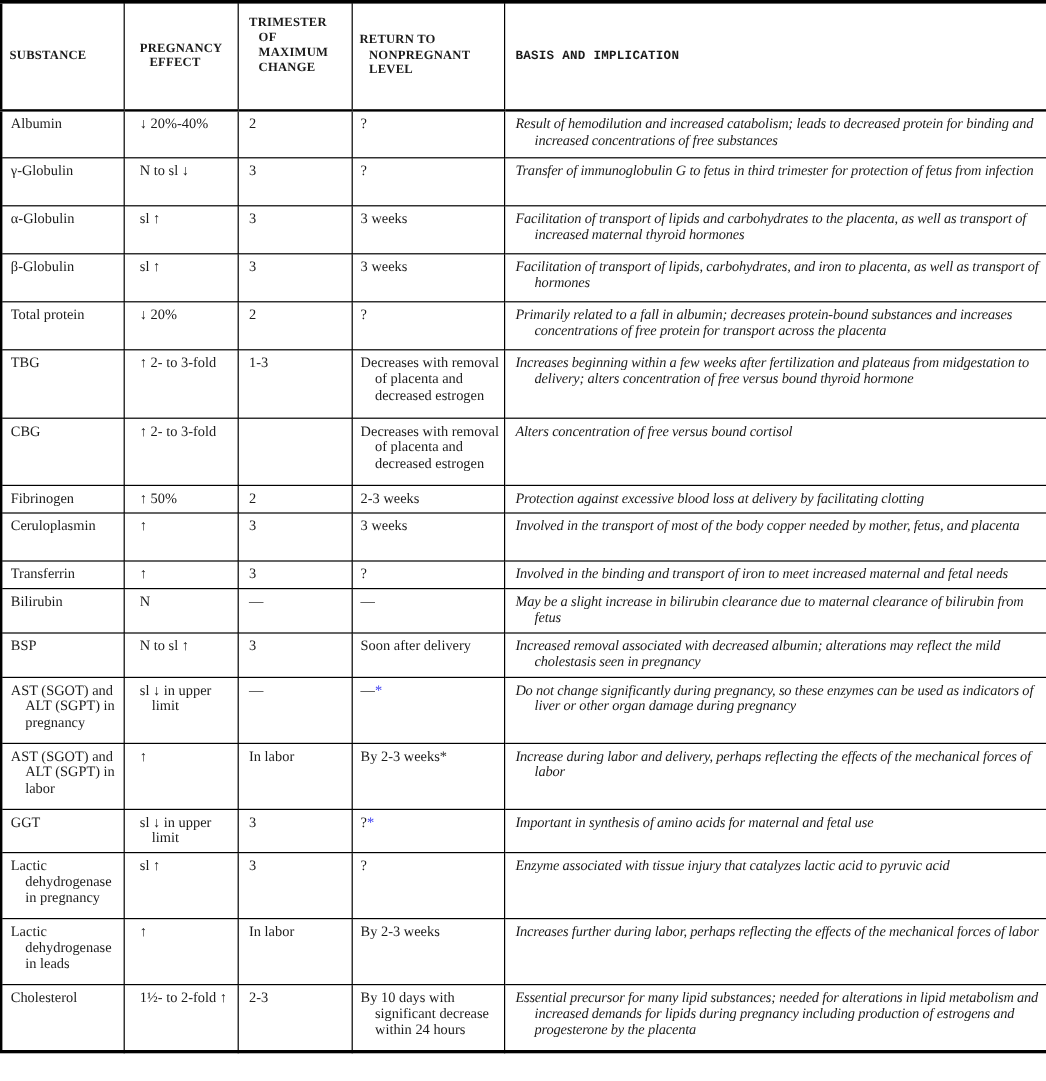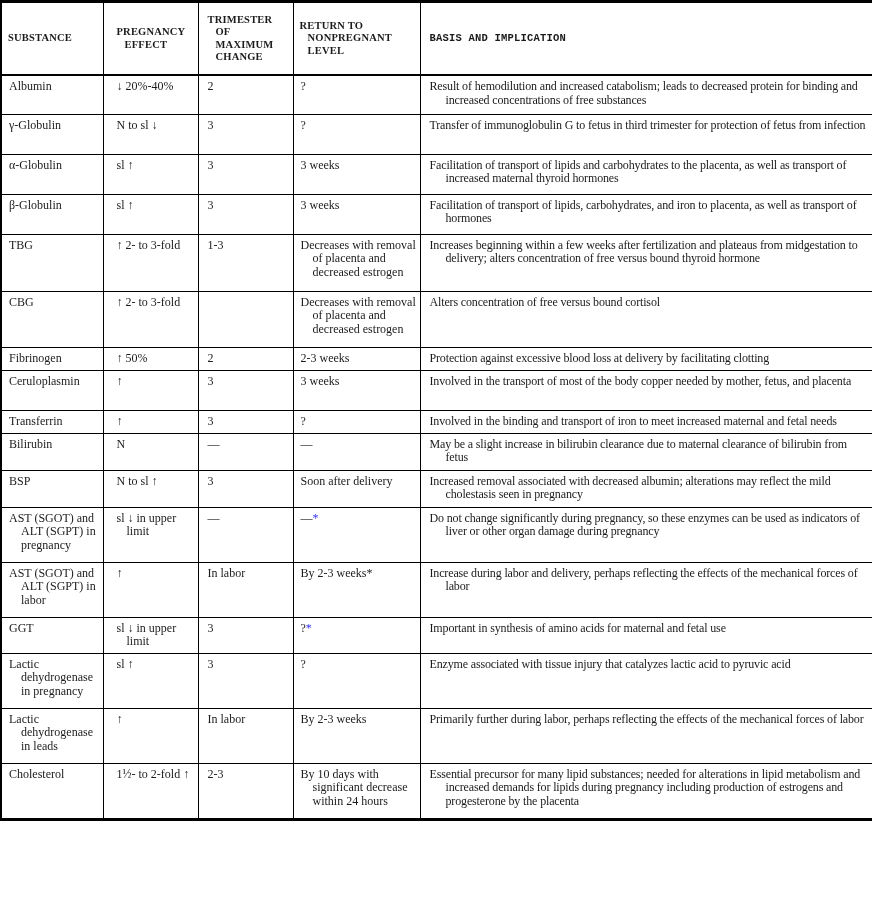--- a/index.html
+++ b/index.html
@@ -26,30 +26,30 @@
     text-align: left;
     font-size: 10.5px;
     line-height: 12.5px;
     font-weight: bold;
     letter-spacing: 0.2px;
     white-space: pre-line;
     border-bottom: 2.5px solid #000;
   }
   .h1 { padding: 2px 2px 2px 6px; }
   .h2 { padding: 2px 2px 2px 21px; text-indent: -8px; }
-  .h3 { padding: 2px 2px 2px 17px; text-indent: -8px; }
+  .h3 { padding: 2px 2px 19px 17px; text-indent: -8px; }
   .h4 { padding: 2px 2px 2px 14px; text-indent: -8px; }
   .h5 { padding: 2px 2px 2px 9px; font-family: Liberation Mono, monospace; }
   
   .labtable td { font-size: 12px; line-height: 13.5px; }
   .c1 { padding: 4px 3px 3px 19px; text-indent: -12px; }
   .c2 { padding: 4px 3px 3px 23px; text-indent: -10px; }
   .c3 { padding: 4px 3px 3px 9px;  }
   .c4 { padding: 4px 3px 3px 19px; text-indent: -12px; }
-  .c5 { padding: 4px 6px 3px 25px; text-indent: -16px; letter-spacing: -0.15px; }
+  .c5 { padding: 4px 6px 3px 25px; text-indent: -16px; letter-spacing: -0.15px; font-style: italic; }
   .ast-blue { color: #3434f0; }
   .ast-black { color: #1b1b1b; }
 </style>
 </head>
 <body>
 
 <table class="labtable">
   <colgroup>
     <col style="width:102px">
     <col style="width:95px">
@@ -94,20 +94,27 @@
       <td class="c4">3 weeks</td>
       <td class="c5">Facilitation of transport of lipids and carbohydrates to the placenta, as well as transport of increased maternal thyroid hormones</td>
     </tr>
     <tr style="height:40px">
       <td class="c1">β-Globulin</td>
       <td class="c2">sl ↑</td>
       <td class="c3">3</td>
       <td class="c4">3 weeks</td>
       <td class="c5">Facilitation of transport of lipids, carbohydrates, and iron to placenta, as well as transport of hormones</td>
     </tr>
+    <tr style="height:40px">
+      <td class="c1">Total protein</td>
+      <td class="c2">↓ 20%</td>
+      <td class="c3">2</td>
+      <td class="c4">?</td>
+      <td class="c5">Primarily related to a fall in albumin; decreases protein-bound substances and increases concentrations of free protein for transport across the placenta</td>
+    </tr>
     <tr style="height:57px">
       <td class="c1">TBG</td>
       <td class="c2">↑ 2- to 3-fold</td>
       <td class="c3">1-3</td>
       <td class="c4">Decreases with removal of placenta and decreased estrogen</td>
       <td class="c5">Increases beginning within a few weeks after fertilization and plateaus from midgestation to delivery; alters concentration of free versus bound thyroid hormone</td>
     </tr>
     <tr style="height:56px">
       <td class="c1">CBG</td>
       <td class="c2">↑ 2- to 3-fold</td>
@@ -176,21 +183,21 @@
       <td class="c2">sl ↑</td>
       <td class="c3">3</td>
       <td class="c4">?</td>
       <td class="c5">Enzyme associated with tissue injury that catalyzes lactic acid to pyruvic acid</td>
     </tr>
     <tr style="height:55px">
       <td class="c1">Lactic dehydrogenase in leads</td>
       <td class="c2">↑</td>
       <td class="c3">In labor</td>
       <td class="c4">By 2-3 weeks</td>
-      <td class="c5">Primarily further during labor, perhaps reflecting the effects of the mechanical forces of labor</td>
+      <td class="c5">Increases further during labor, perhaps reflecting the effects of the mechanical forces of labor</td>
     </tr>
     <tr style="height:56px">
       <td class="c1">Cholesterol</td>
       <td class="c2">1½- to 2-fold ↑</td>
       <td class="c3">2-3</td>
       <td class="c4">By 10 days with significant decrease within 24 hours</td>
       <td class="c5">Essential precursor for many lipid substances; needed for alterations in lipid metabolism and increased demands for lipids during pregnancy including production of estrogens and progesterone by the placenta</td>
     </tr>
   </tbody>
 </table>

